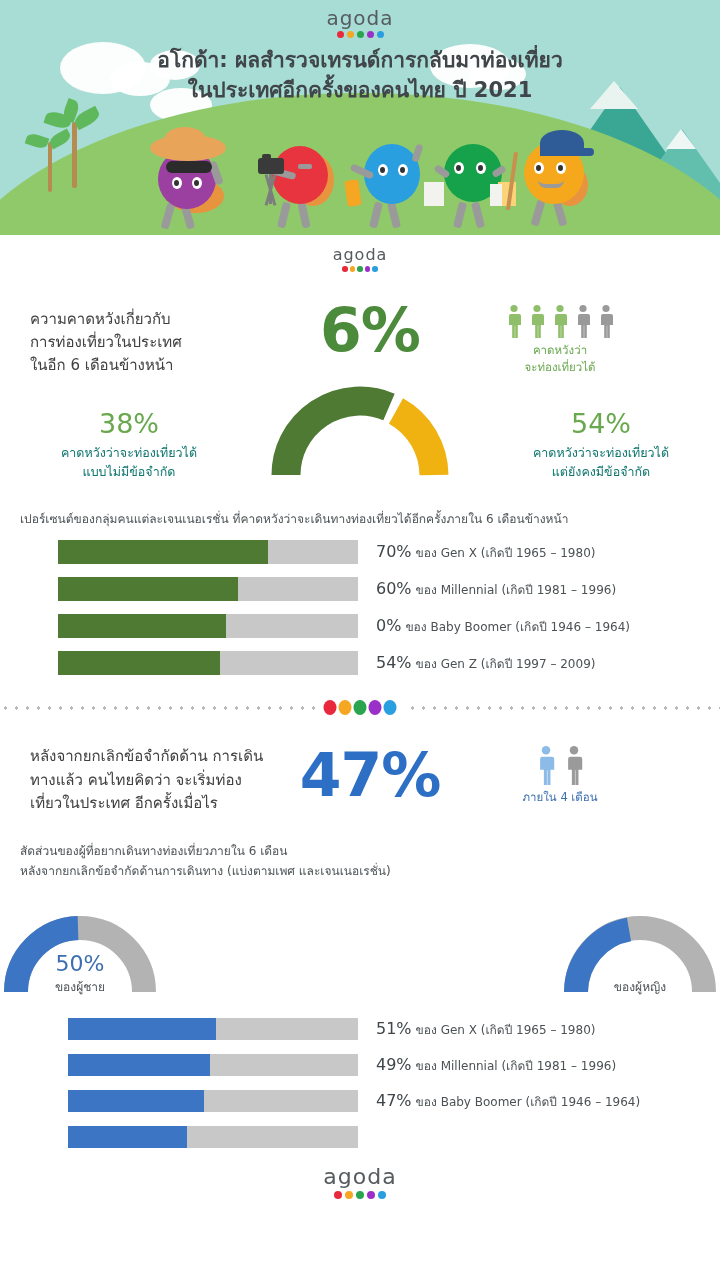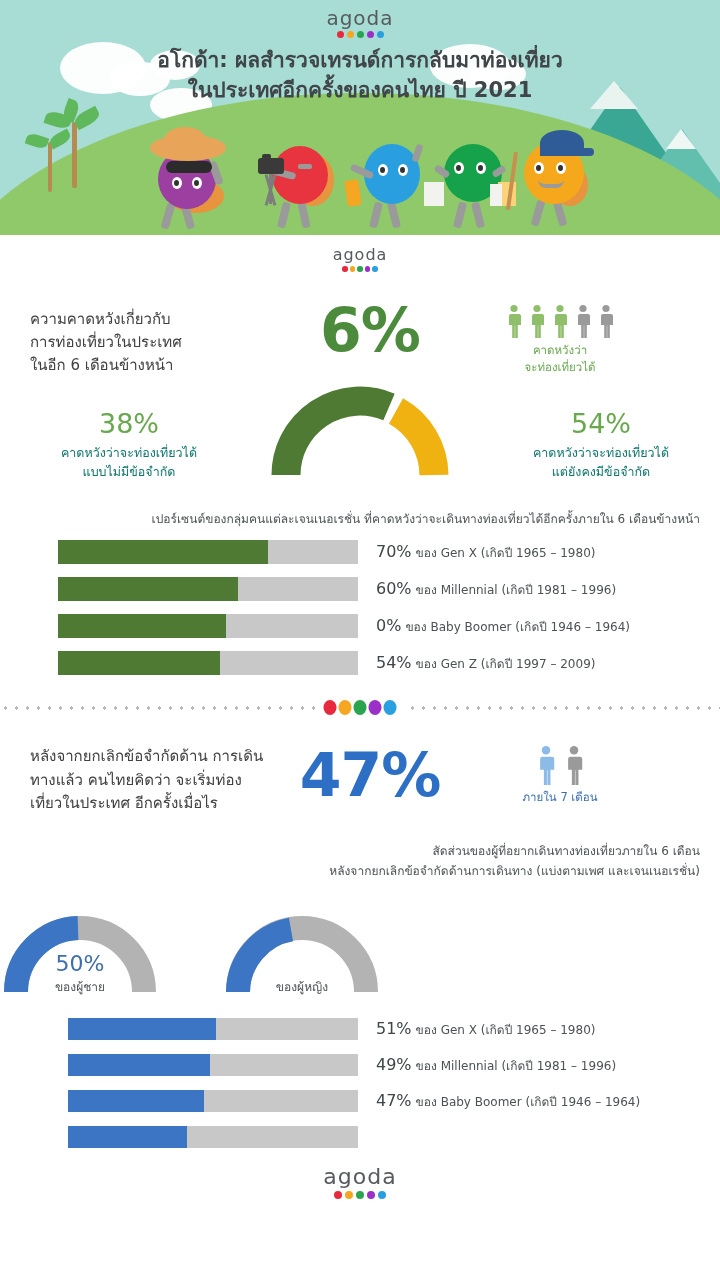--- a/index.html
+++ b/index.html
@@ -167,21 +167,21 @@
     width: 210px;
     text-align: center;
   }
   .gauge-side.left { left: 24px; }
   .gauge-side.right { right: 14px; }
   .gauge-num { font-size: 27px; color: #6aa84f; line-height: 1.1; }
   .gauge-lbl { font-size: 12.5px; color: #0f766e; line-height: 1.55; margin-top: 4px; }
 
   
   .chart-title {
-    text-align: right;
+    text-align: left;
     font-size: 12px;
     color: #4b5154;
     padding: 16px 20px 12px;
   }
   .bars { padding: 0 30px 0 58px; }
   .bar-row {
     display: flex;
     align-items: center;
     margin-bottom: 13px;
   }
@@ -232,21 +232,21 @@
   .divider-dots i {
     display: inline-block;
     width: 13px; height: 15px;
     border-radius: 50%;
     margin: 0 1px;
   }
 
   
   .donut-row {
     display: flex;
-    justify-content: flex-start;
+    justify-content: space-between;
     gap: 62px;
     padding-top: 6px;
   }
   .donut-wrap { position: relative; width: 160px; height: 96px; }
   .donut-center {
     position: absolute;
     left: 0; right: 0;
     bottom: 0;
     text-align: center;
   }
@@ -495,21 +495,21 @@
               <path d="M3 10h10a2 2 0 0 1 2 2v9h-3.2v13h-2.6V21.5h-.4V34H6.2V21h-3.2v-9a2 2 0 0 1 2-2z" fill="#8cbbe8"></path>
             </svg>
         </span>
         <span class="person">
           <svg width="20" height="40" viewBox="0 0 16 34">
               <circle cx="8" cy="4.5" r="3.6" fill="#9a9a9a"></circle>
               <path d="M3 10h10a2 2 0 0 1 2 2v9h-3.2v13h-2.6V21.5h-.4V34H6.2V21h-3.2v-9a2 2 0 0 1 2-2z" fill="#9a9a9a"></path>
             </svg>
         </span>
       </div>
-      <div class="icon-caption blue">ภายใน 7 เดือน</div>
+      <div class="icon-caption blue">ภายใน 4 เดือน</div>
     </div>
   </div>
 
   <div class="chart-title" style="padding-top:26px;line-height:1.7;">
     <div>สัดส่วนของผู้ที่อยากเดินทางท่องเที่ยวภายใน  6 เดือน</div>
     <div>หลังจากยกเลิกข้อจำกัดด้านการเดินทาง  (แบ่งตามเพศ และเจนเนอเรชั่น)</div>
   </div>
 
   <div class="donut-row">
     <div class="donut-wrap">

